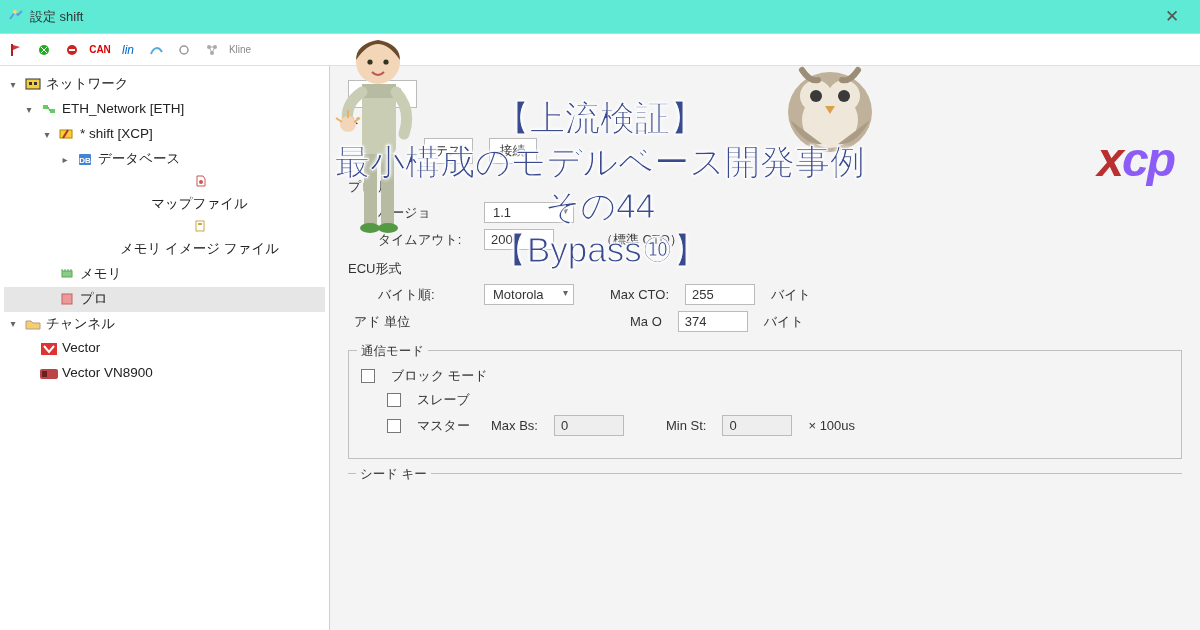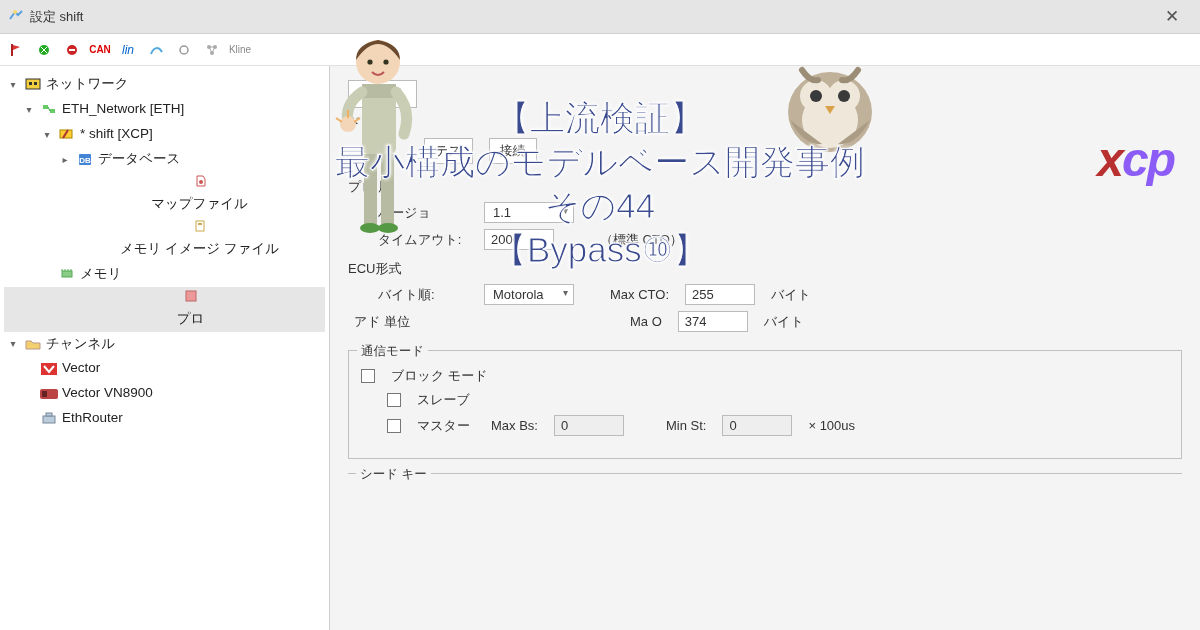--- a/index.html
+++ b/index.html
@@ -1,36 +1,36 @@
 <!DOCTYPE html>
 <html><head>
 <meta charset="utf-8">
 <style>
   * { box-sizing: border-box; margin: 0; padding: 0; font-family: "Meiryo", "Yu Gothic", sans-serif; }
   body { width:1200px; height:630px; overflow:hidden; position:relative; background:#f0f0f0; }
 
   .window { width:1200px; height:630px; background:#ffffff; display:flex; flex-direction:column; }
 
-  .titlebar { height:34px; background:#e5e5e5; border-bottom:1px solid #d0d0d0; display:flex; align-items:center; padding:0 8px; }
+  .titlebar { height:34px; background:#5eead4; border-bottom:1px solid #d0d0d0; display:flex; align-items:center; padding:0 8px; }
   .title-ico { width:16px; height:16px; margin-right:6px; display:flex; align-items:center; }
   .title-text { font-size:13px; color:#333; }
   .title-spacer { flex:1; }
   .closex { width:40px; height:28px; display:flex; align-items:center; justify-content:center; font-size:17px; color:#555; }
 
   .toolbar { height:32px; background:#fff; border-bottom:1px solid #e0e0e0; display:flex; align-items:center; padding:0 6px; gap:8px; }
   .tb-item { width:20px; height:20px; display:flex; align-items:center; justify-content:center; font-size:13px; }
   .tb-can { color:#d00; font-weight:700; font-size:10px; }
   .tb-lin { color:#06c; font-style:italic; font-size:12px; }
   .tb-kline { color:#888; font-size:10px; }
 
   .body { flex:1; display:flex; background:#f4f4f4; }
 
   .tree { width:330px; background:#fff; border-right:1px solid #cfcfcf; padding:6px 4px; font-size:13.5px; color:#222; line-height:1.7; }
   .trow { display:flex; align-items:center; gap:4px; white-space:nowrap; cursor:default; padding:1px 2px; }
-  .trow.sel { background:#e6e6e6;flex-direction:column; }
+  .trow.sel { background:#e6e6e6; }
   .exp { width:14px; text-align:center; font-size:10px; color:#666; }
   .tico { width:18px; height:16px; display:inline-flex; align-items:center; justify-content:center; font-size:12px; }
   .ind1 { padding-left:18px; } .ind2 { padding-left:36px; } .ind3 { padding-left:54px; } .ind4 { padding-left:72px;flex-direction:column; }
 
   .detail { flex:1; padding:14px 18px; font-size:13px; color:#333; position:relative; }
   .tabs { display:flex; gap:4px; margin-bottom:6px; }
   .tab { background:#fff; border:1px solid #bbb; padding:4px 14px; font-size:13px; }
   .row { display:flex; align-items:center; gap:16px; margin:6px 0; }
   .btn { background:#fff; border:1px solid #bbb; padding:3px 10px; font-size:13px; }
   .sel-box { background:#fff; border:1px solid #bbb; padding:2px 22px 2px 8px; font-size:13px; position:relative; min-width:90px; }
@@ -211,30 +211,20 @@
       </div>
       <div class="trow ind1">
         <span class="exp"></span>
         <span class="tico">
             <svg width="18" height="12">
               <rect width="18" height="10" y="1" rx="2" fill="#b44"></rect>
               <rect x="2" y="3" width="5" height="6" fill="#622"></rect>
             </svg>
           </span>
         <span>Vector VN8900</span>
-      </div>
-      <div class="trow ind1">
-        <span class="exp"></span>
-        <span class="tico">
-            <svg width="16" height="14">
-              <rect x="2" y="4" width="12" height="7" fill="#bcd" stroke="#789"></rect>
-              <rect x="5" y="1" width="6" height="3" fill="#bcd" stroke="#789"></rect>
-            </svg>
-          </span>
-        <span>EthRouter</span>
       </div>
     </div>
 
     <div class="detail">
       <div class="xcp-logo"><span>x</span><span class="c">cp</span></div>
 
       <div class="tabs">
         <div class="tab">な設定</div>
       </div>
       <div class="row">

